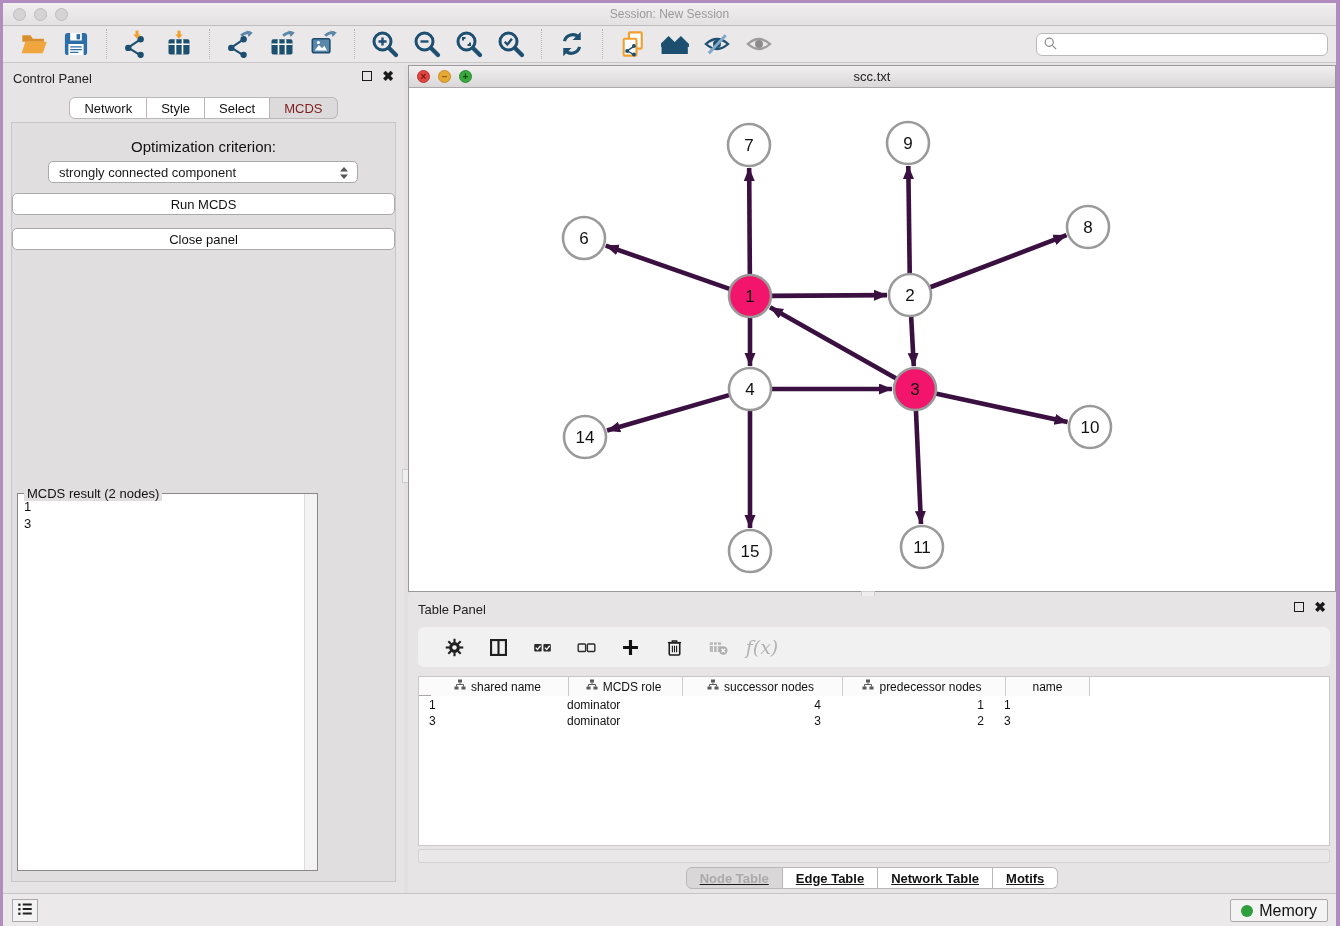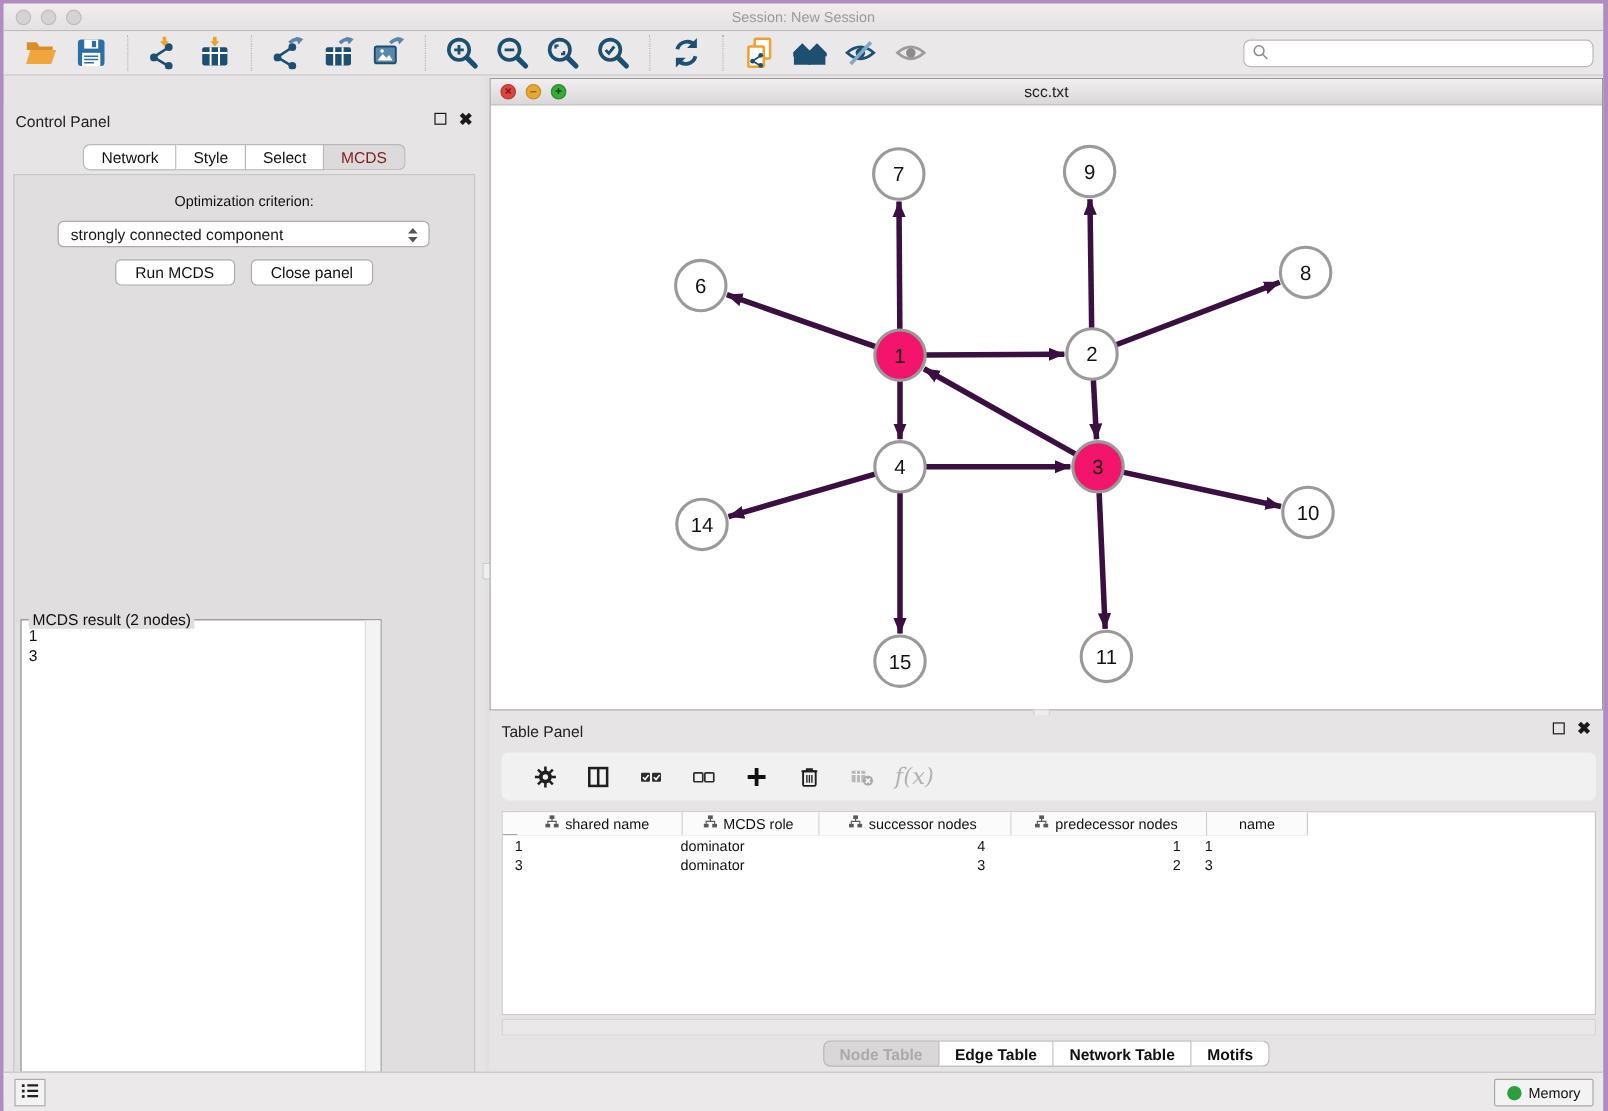--- a/index.html
+++ b/index.html
@@ -20,41 +20,41 @@
   
   #toolbar { position:absolute; left:0; top:23px; width:1333px; height:37px;
     background:#EAE8E9; border-bottom:1px solid #C9C7C8; display:flex; align-items:center; padding-left:10px; }
   .tbicon { width:34px; height:30px; display:flex; align-items:center; justify-content:center; margin:0 4px; cursor:default; }
   .tbsep { width:1px; height:30px; border-left:1px dotted #B7B5B6; margin:0 9px; }
   #searchbox { position:absolute; right:8px; top:7px; width:292px; height:23px; background:#fff;
     border:1px solid #BBB9BA; border-radius:6px; display:flex; align-items:center; padding:0 6px; }
   #searchbox input { border:none; outline:none; flex:1; font-size:12px; font-family:"Liberation Sans",sans-serif; background:transparent; }
 
   
-  #control-panel { position:absolute; left:0; top:62px; width:401px; height:828px; background:#E6E4E5;margin-top:23px; }
+  #control-panel { position:absolute; left:0; top:62px; width:401px; height:828px; background:#E6E4E5; }
   .panel-head { position:relative; height:26px; display:flex; align-items:center; padding:0 10px; }
   .panel-head .ptitle { font-size:13px; color:#222; }
   .panel-head .pbtns { position:absolute; right:10px; top:6px; display:flex; gap:10px; align-items:center; }
   .float-btn { width:10px; height:10px; border:1.6px solid #1a1a1a; background:transparent; display:inline-block; }
   .close-btn { font-size:14px; font-weight:bold; color:#1a1a1a; line-height:10px; }
 
   .cp-tabs { position:absolute; left:0; top:32px; width:100%; display:flex; justify-content:center; }
   .cp-tab { height:22px; padding:0 14px; background:#fff; border:1px solid #B9B7B8; border-left:none;
     font-size:13px; display:flex; align-items:center; color:#111; }
   .cp-tab:first-child { border-left:1px solid #B9B7B8; border-radius:6px 0 0 6px; }
   .cp-tab:last-child { border-radius:0 6px 6px 0; }
   .cp-tab.active { background:#DCDADB; color:#7f1d1d; }
 
   #cp-inset { position:absolute; left:8px; top:57px; width:385px; height:760px;
     background:#E0DEDF; border:1px solid #C8C6C7; }
-  #opt-label { position:absolute; left:0; top:15px; width:100%; text-align:center; font-size:12px; color:#111; }
+  #opt-label { position:absolute; left:0; top:15px; width:100%; text-align:center; font-size:15px; color:#111; }
   #opt-dropdown { position:absolute; left:36px; top:38px; width:310px; height:22px; background:#fff;
     border:1px solid #ABA9AA; border-radius:5px; display:flex; align-items:center; padding-left:10px; font-size:13px; }
   #opt-dropdown .stepper { position:absolute; right:4px; top:2px; }
-  .cp-btn-row { position:absolute; left:0; top:70px; width:100%; display:flex; justify-content:center; gap:13px; }
+  .cp-btn-row { position:absolute; left:0; top:70px; width:100%; display:flex; justify-content:space-between; gap:13px;flex-direction:column; }
   .push-btn { height:22px; padding:0 16px; background:#fff; border:1px solid #ABA9AA; border-radius:5px;
     font-size:13px; font-family:"Liberation Sans",sans-serif; color:#111; }
 
   #mcds-fieldset { position:absolute; left:5px; top:370px; width:301px; height:378px;
     border:1px solid #8a8889; background:#fff; }
   #mcds-legend { position:absolute; left:6px; top:-8px; background:#E0DEDF; padding:0 3px; font-size:13px; color:#111; }
   #mcds-text { position:absolute; inset:0; padding:4px 6px; font-size:13px; line-height:17px; color:#111;
     white-space:pre-line; overflow:hidden; }
   #mcds-scroll { position:absolute; right:0; top:0; width:13px; height:100%; background:#F4F3F3; border-left:1px solid #DDD; }
 
@@ -82,33 +82,33 @@
     display:flex; align-items:center; padding-left:14px; }
   #tp-toolbar .tbicon { margin:0 5px; }
   #tp-sheet { position:absolute; left:10px; top:80px; width:912px; height:170px; background:#fff; border:1px solid #C9C7C8; }
   #tp-head { position:absolute; left:0; top:0; height:19px; display:flex; border-bottom:1px solid #A8A6A7; background:#FCFBFB;padding-left:12px; }
   .th { height:19px; border-right:1px solid #CCCACB; display:flex; align-items:center; justify-content:center; gap:5px;
     font-size:12px; color:#111; background:#FCFBFB; }
   .th .tree { flex:0 0 auto; margin-left:-4px; }
   .tp-row { position:absolute; left:0; display:flex; height:16px; }
   .td { font-size:12px; color:#111; padding:0 10px; display:flex; align-items:center; }
   #tp-hscroll { position:absolute; left:10px; top:253px; width:912px; height:14px; background:#EAE8E9; border:1px solid #D5D3D4; border-radius:2px; }
-  #tp-tabs { position:absolute; left:0; top:271px; width:100%; display:flex; justify-content:center; }
+  #tp-tabs { position:absolute; left:0; top:271px; width:100%; display:flex; justify-content:center;text-decoration:underline; }
   .tp-tab { height:22px; padding:0 13px; background:#fff; border:1px solid #B9B7B8; border-left:none;
     font-size:13px; font-weight:700; display:flex; align-items:center; color:#111; }
   .tp-tab:first-child { border-left:1px solid #B9B7B8; border-radius:6px 0 0 6px; }
   .tp-tab:last-child { border-radius:0 6px 6px 0; }
   .tp-tab.active { background:#D9D7D8; color:#ABA9AA; }
 
   
   #statusbar { position:absolute; left:0; top:890px; width:1333px; height:33px; background:#EBE9EA; border-top:1px solid #C6C4C5; }
   #sb-list { position:absolute; left:9px; top:5px; width:26px; height:23px; background:#F4F3F3; border:1px solid #ABA9AA;
     display:flex; align-items:center; justify-content:center; }
   #sb-memory { position:absolute; right:8px; top:5px; height:23px; background:#F4F3F3; border:1px solid #ABA9AA; border-radius:2px;
-    display:flex; align-items:center; gap:6px; padding:0 10px; font-size:12px; color:#111; }
+    display:flex; align-items:center; gap:6px; padding:0 10px; font-size:16px; color:#111; }
   #sb-memory .dot { width:12px; height:12px; border-radius:50%; }
 </style>
 </head>
 <body>
 
 <div id="screen">
   <div id="app">
 
     <div id="titlebar">
       <div class="lights">

